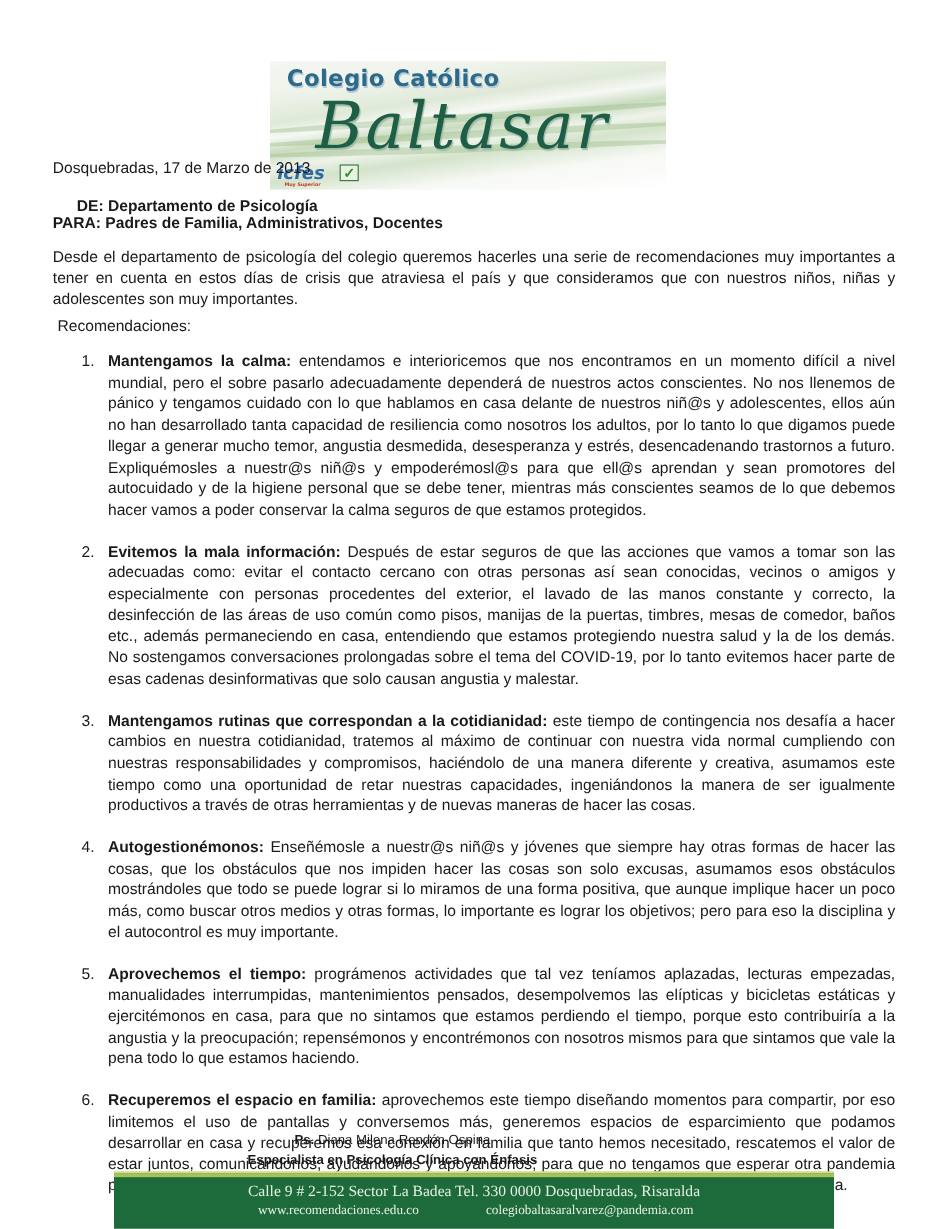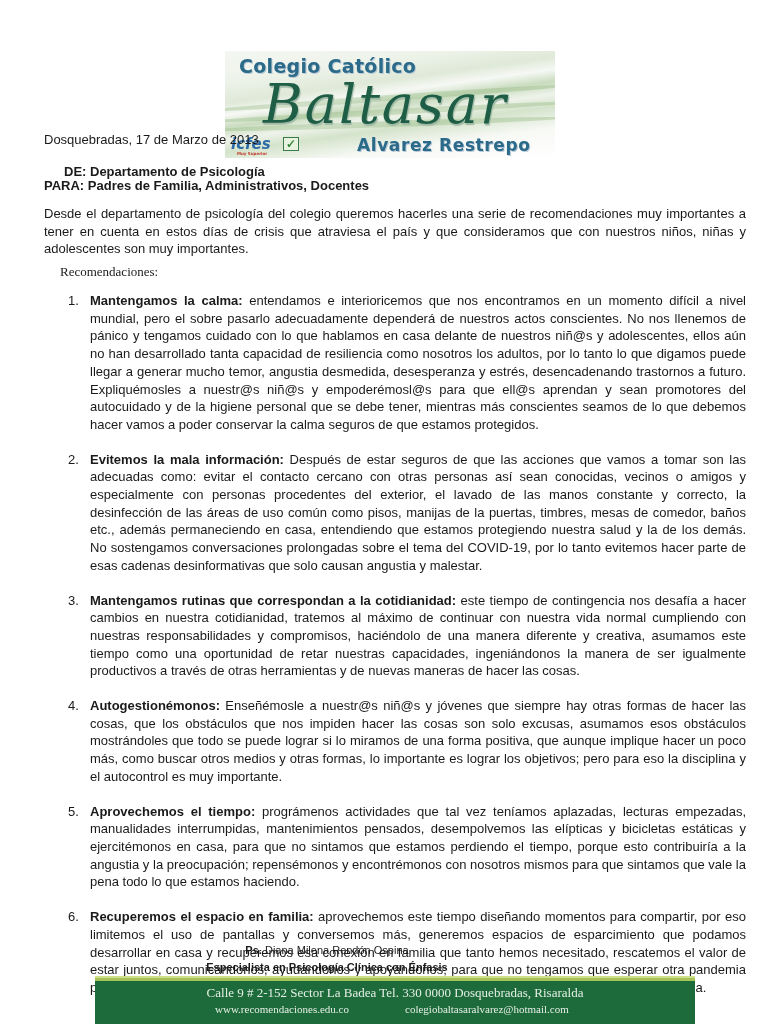--- a/index.html
+++ b/index.html
@@ -51,21 +51,21 @@
     position: absolute; left: 58px; top: 86px; width: 14px; height: 12px;
     border: 1px solid #3a7a4a; background: #e8f3df;
     font-size: 12px; line-height: 12px; text-align: center; color: #3a8a3a; font-weight: bold;
   }
 
   .content { position: absolute; left: 44px; top: 0; width: 702px; font-size: 13px; line-height: 17.7px; }
   .date { position: absolute; top: 131px; left: 0; }
   .from { position: absolute; top: 163px; left: 0; font-weight: bold; margin-left: 20px; }
   .to { position: absolute; top: 177px; left: 0; font-weight: bold; }
   .intro { position: absolute; top: 205px; left: 0; width: 702px; text-align: justify; }
-  .rec-label { position: absolute; top: 263px; left: 16px; font-family: Liberation Serif, serif; }
+  .rec-label { position: absolute; top: 263px; left: 4px; }
   .list { position: absolute; top: 292px; left: 0; width: 702px; margin: 0; padding: 0; list-style: none; }
   .item { position: relative; padding-left: 46px; text-align: justify; }
   .item .num { position: absolute; left: 24px; top: 0; }
   .item .title { font-weight: bold; }
   .item.i1 { margin-bottom: 17px; }
   .item.i2 { margin-bottom: 17px; }
   .item.i3 { margin-bottom: 17px; }
   .item.i4 { margin-bottom: 17px; }
   .item.i5 { margin-bottom: 17px; }
 
@@ -91,21 +91,20 @@
 
 <div class="logo">
   <div class="swoosh" style="top:44px; transform:rotate(-4deg);"></div>
   <div class="swoosh" style="top:58px; transform:rotate(-3deg);"></div>
   <div class="swoosh" style="top:70px; transform:rotate(-2deg);"></div>
   <div class="line1">Colegio Católico</div>
   <div class="line2">Baltasar</div>
   <div class="icfes">icfes</div>
   <div class="icfes-sub">Muy Superior</div>
   <div class="check">✓</div>
-  <div class="line3">Alvarez Restrepo</div>
 </div>
 
 <div class="content">
   <div class="date">Dosquebradas, 17 de Marzo de 2013</div>
   <div class="from">DE: Departamento de Psicología</div>
   <div class="to">PARA: Padres de Familia, Administrativos, Docentes</div>
   <div class="intro">Desde el departamento de psicología del colegio queremos hacerles una serie de recomendaciones muy importantes a tener en cuenta en estos días de crisis que atraviesa el país y que consideramos que con nuestros niños, niñas y adolescentes son muy importantes.</div>
   <div class="rec-label">Recomendaciones:</div>
 
   <ol class="list">
@@ -131,14 +130,14 @@
 </div>
 
 <div class="signature">
   <div><span class="b">Ps.</span><span> Diana Milena Rendón Ospina</span></div>
   <div class="b">Especialista en Psicología Clínica con Énfasis</div>
 </div>
 
 <div class="footer">
   <div class="addr">Calle 9 # 2-152 Sector La Badea Tel. 330 0000 Dosquebradas, Risaralda</div>
   <div class="web">www.recomendaciones.edu.co</div>
-  <div class="mail">colegiobaltasaralvarez@hotmail.com</div>
+  <div class="mail">colegiobaltasaralvarez@pandemia.com</div>
 </div>
 
 </body></html>

